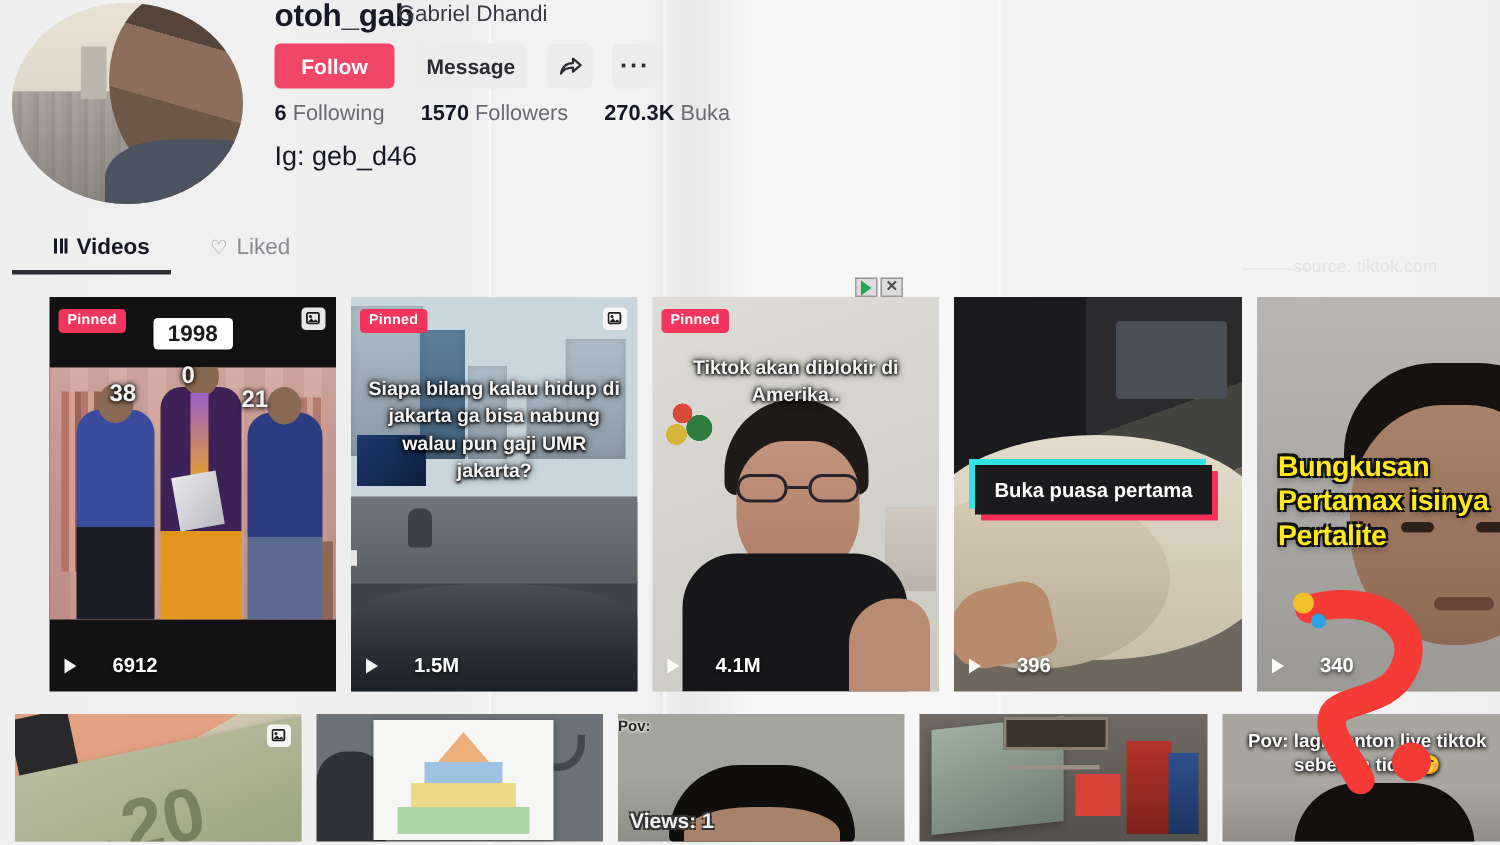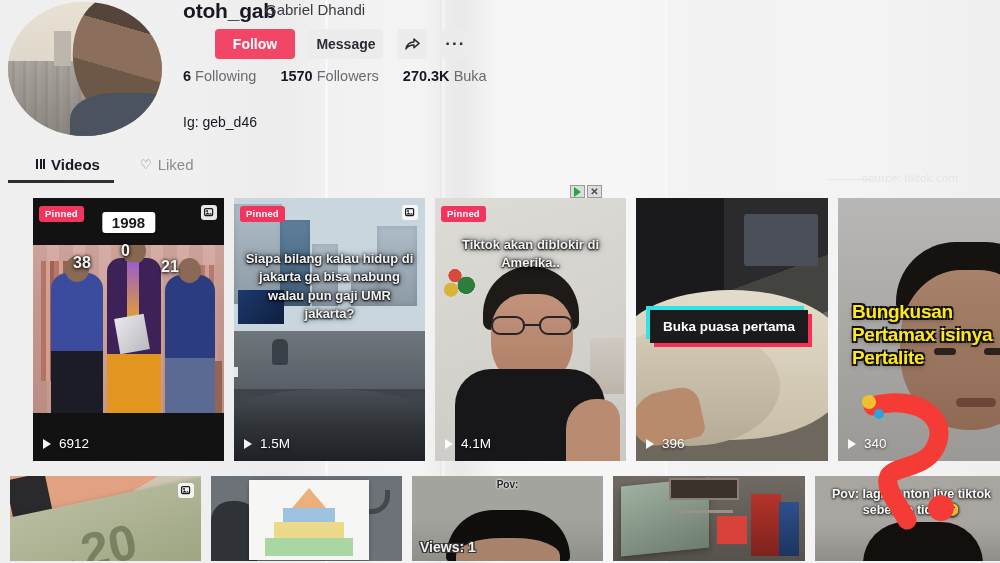--- a/index.html
+++ b/index.html
@@ -58,31 +58,31 @@
   }
   .avatar .pole { position:absolute; left:51%; top:30%; width:5px; height:72%;
     background:linear-gradient(90deg,#efeae2,#cfc9c0); transform:rotate(6deg); }
 
   .uname { position:absolute; left:183px; top:-1px; font-size:21px; font-weight:bold; color:#161823; letter-spacing:-.2px; }
   .dispname { position:absolute; left:265px; top:1px; font-size:15px; color:#3a3b42; }
 
   .btnrow { position:absolute; left:183px; top:29px; height:30px; }
   .btn { height:30px; border-radius:4px; font-size:14px; font-weight:bold;
          display:inline-flex; align-items:center; justify-content:center;
-         vertical-align:top; cursor:pointer;margin-left:32px; }
+         vertical-align:top; cursor:pointer; }
   .btn-follow { width:80px; background:#f24667; color:#fff; }
   .btn-msg { width:75px; margin-left:9px; background:#ececec; color:#2b2c33; }
   .btn-icon { width:30px; margin-left:9px; background:#ececec; color:#2b2c33; }
   .btn-icon svg { display:block; }
   .dots { font-size:17px; letter-spacing:1px; line-height:10px; }
 
   .stats { position:absolute; left:183px; top:68px; font-size:14.5px; color:#6a6b72; }
   .stats b { color:#161823; font-weight:bold; }
   .stats span.sep { display:inline-block; width:16px; }
-  .bio { position:absolute; left:183px; top:94px; font-size:14px; color:#161823;margin-top:20px; }
+  .bio { position:absolute; left:183px; top:94px; font-size:18px; color:#161823; }
 
   
   .tabs { position:absolute; left:0; top:148px; width:100%; height:38px; }
   .tab { position:absolute; top:0; height:32px; display:flex; align-items:center; gap:6px;
          font-size:15px; cursor:pointer; }
   .tab.videos { left:36px; color:#161823; font-weight:bold; }
   .tab.liked  { left:140px; color:#8a8b91; }
   .tab-underline { position:absolute; left:8px; top:32px; width:106px; height:2.5px; background:#2e2f35; }
   .ic-grid { display:inline-flex; gap:1.5px; align-items:flex-end; }
   .ic-grid i { display:block; width:2px; height:10px; background:currentColor; }
@@ -99,21 +99,21 @@
   .card.short { height:85px; }
 
   .pinned { position:absolute; left:6px; top:8px; z-index:6;
     background:#f2355c; color:#fff; font-size:9.5px; font-weight:bold;
     padding:2px 6px 3px; border-radius:3px; letter-spacing:.2px; }
   .stackico { position:absolute; right:7px; top:7px; z-index:6;
     width:16px; height:15px; border-radius:3px; background:rgba(250,250,250,.92);
     display:flex; align-items:center; justify-content:center; }
   .stackico svg { display:block; }
   .views { position:absolute; left:10px; bottom:10px; z-index:6; color:#fff;
-    font-size:13.5px; font-weight:normal; display:flex; align-items:center; gap:8px;
+    font-size:13.5px; font-weight:bold; display:flex; align-items:center; gap:24px;
     text-shadow:0 1px 3px rgba(0,0,0,.7); }
   .views .tri { width:0;height:0;border-left:8px solid #fff;
     border-top:5.5px solid transparent;border-bottom:5.5px solid transparent; opacity:.95; }
 
   
   .c1 { background:#121212;margin-left:23px; }
   .c1 .photo { position:absolute; left:0; top:47px; right:0; height:168px;
     background:
       linear-gradient(180deg,#d9b4ad 0%, #cfa79f 35%, #c49a92 100%);
     overflow:hidden; }
@@ -267,21 +267,21 @@
   .c7 .person { position:absolute; left:0; bottom:0; width:46px; height:60px;
     background:#2f3337; border-radius:20px 20px 0 0; }
   .c7 .hook { position:absolute; right:12px; top:14px; width:32px; height:24px;
     border:5px solid #44484c; border-radius:0 0 18px 0; border-top:none; border-left:none; }
 
   .c8 { background:linear-gradient(180deg,#a4a49f 0 50%, #8f8f8a 100%); }
   .c8 .hair { position:absolute; left:34px; top:34px; width:124px; height:52px;
     background:#100e0c; border-radius:60px 60px 6px 6px; }
   .c8 .face { position:absolute; left:44px; top:62px; width:104px; height:40px;
     background:#a8826a; border-radius:44% 44% 0 0; }
-  .ov-pov-label { position:absolute; left:0; right:0; top:3px; z-index:5; text-align:center;
+  .ov-pov-label { position:absolute; left:0; right:0; top:3px; z-index:5; text-align:left;
     font-size:10px; font-weight:bold; color:#222;
     text-shadow:0 0 2px #fff,0 0 3px #fff; }
   .ov-pov-box { position:absolute; left:10px; right:10px; top:16px; z-index:5;
     background:#f4f4f2; color:#17171a; font-size:10.5px; font-weight:bold;
     text-align:center; padding:2px 3px; border-radius:2px; }
   .ov-views1 { position:absolute; left:8px; bottom:6px; z-index:5;
     color:#f0f0f0; font-size:14px; font-weight:bold;
     text-shadow:-1.2px -1.2px 0 #333,1.2px -1.2px 0 #333,-1.2px 1.2px 0 #333,1.2px 1.2px 0 #333; }
 
   .c9 { background:linear-gradient(180deg,#6f6a63 0%, #55514b 100%); }

